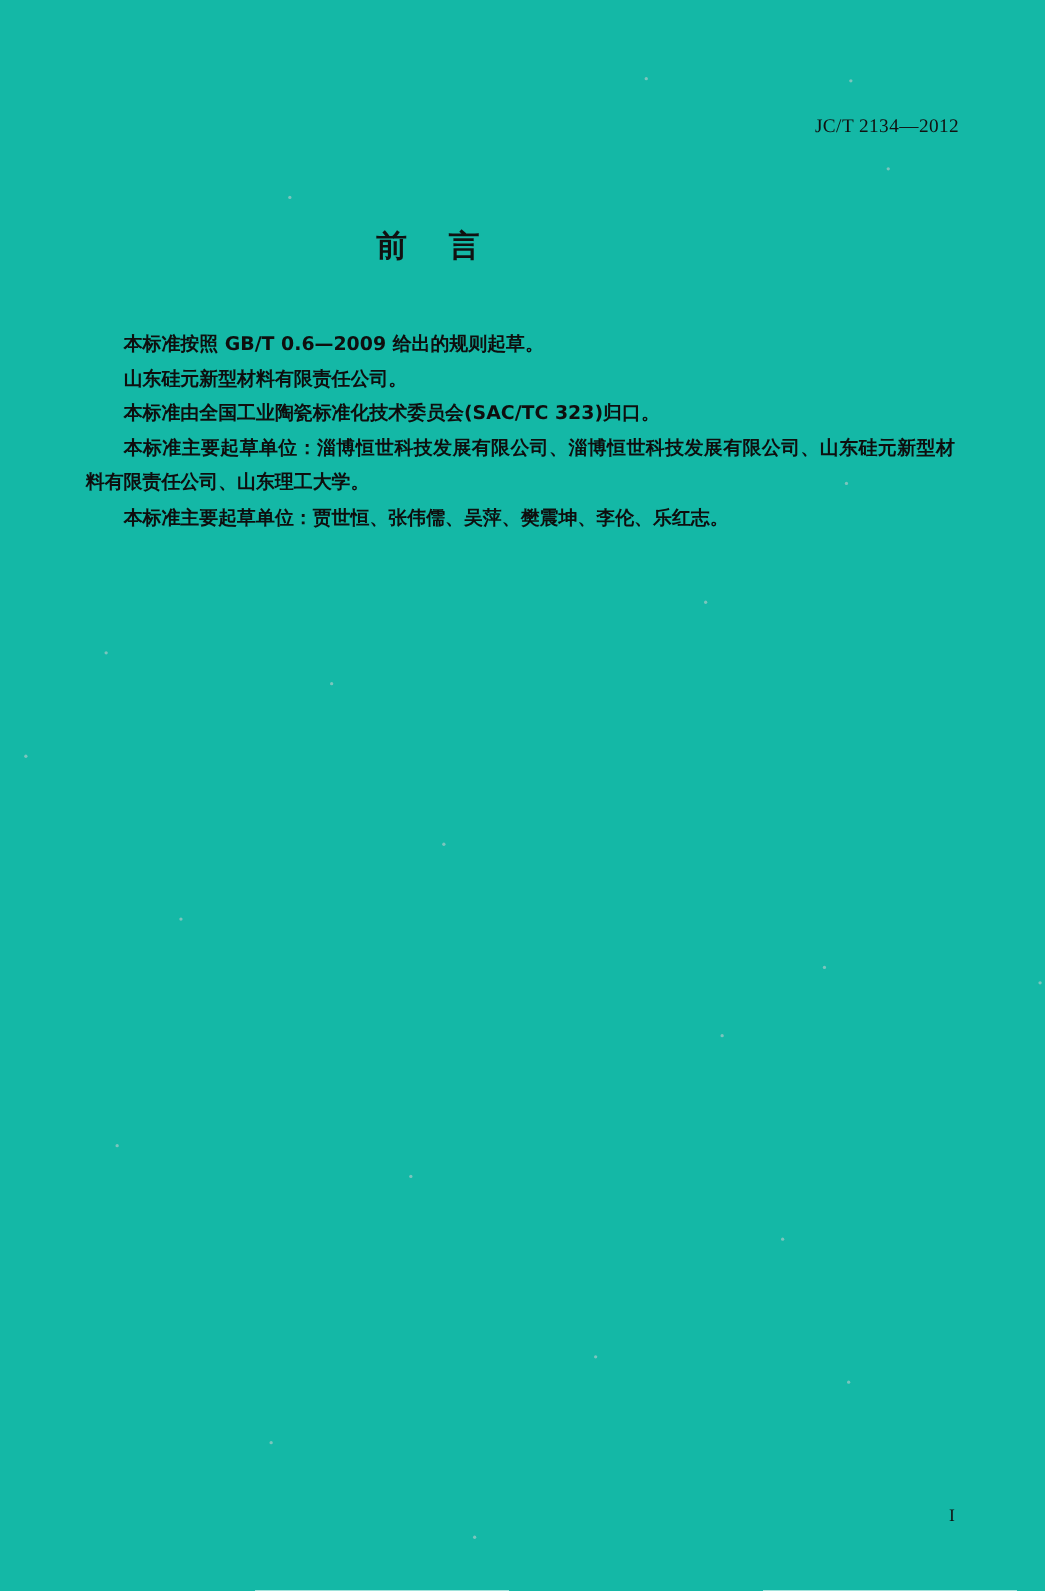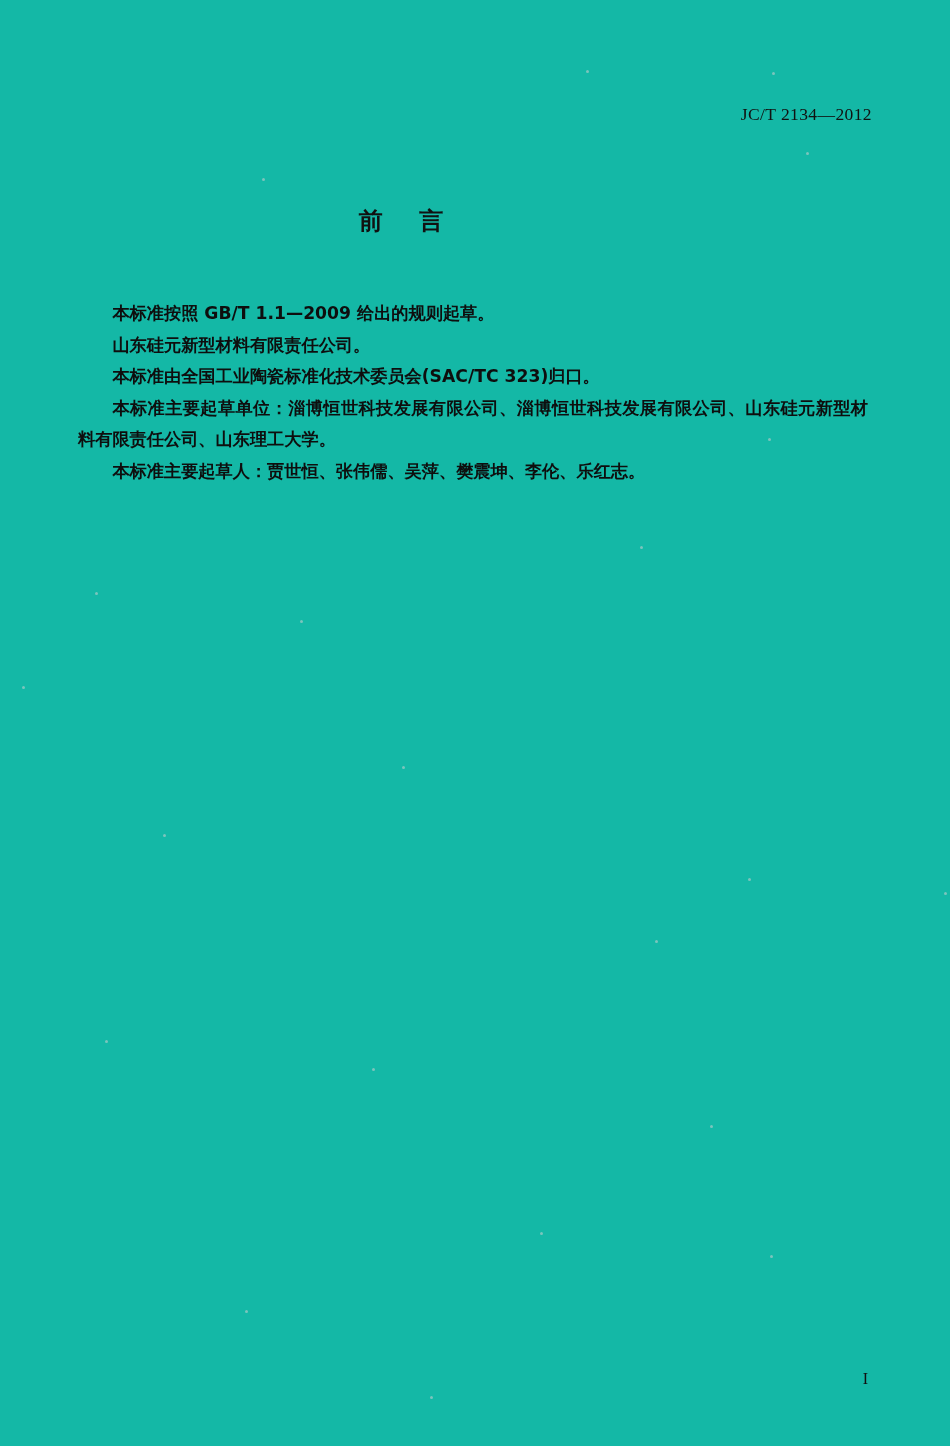--- a/index.html
+++ b/index.html
@@ -35,26 +35,25 @@
     font-family: "Liberation Serif", "DejaVu Serif", serif;
     white-space: nowrap;
   }
 
   .doc-title {
     position: absolute;
     top: 205px;
     left: 0;
     width: 778px;
     text-align: center;
-    font-size: 24px;
+    font-size: 28px;
     font-family: "DejaVu Sans", "Liberation Sans", sans-serif;
     font-weight: 700;
     letter-spacing: 14px;
     text-indent: 14px;
-    padding-left: 12px;
   }
 
   .body-block {
     position: absolute;
     top: 298px;
     left: 78px;
     width: 790px;
     font-size: 17.2px;
     line-height: 31.5px;
     font-family: "DejaVu Sans", "Liberation Sans", sans-serif;
@@ -100,22 +99,22 @@
   <div class="speckle" style="left:540px;top:1232px;width:3px;height:3px;"></div>
   <div class="speckle" style="left:770px;top:1255px;width:3px;height:3px;"></div>
   <div class="speckle" style="left:245px;top:1310px;width:3px;height:3px;"></div>
   <div class="speckle" style="left:430px;top:1396px;width:3px;height:3px;"></div>
 
   <div class="header-code">JC/T 2134—2012</div>
 
   <div class="doc-title">前 言</div>
 
   <div class="body-block">
-    <p>本标准按照 GB/T 1.1—2009 给出的规则起草。</p>
+    <p>本标准按照 GB/T 0.6—2009 给出的规则起草。</p>
     <p>山东硅元新型材料有限责任公司。</p>
     <p>本标准由全国工业陶瓷标准化技术委员会(SAC/TC 323)归口。</p>
     <p>本标准主要起草单位：淄博恒世科技发展有限公司、淄博恒世科技发展有限公司、山东硅元新型材料有限责任公司、山东理工大学。</p>
-    <p>本标准主要起草人：贾世恒、张伟儒、吴萍、樊震坤、李伦、乐红志。</p>
+    <p>本标准主要起草单位：贾世恒、张伟儒、吴萍、樊震坤、李伦、乐红志。</p>
   </div>
 
   <div class="page-number">I</div>
 
 </div>
 
 </body></html>

